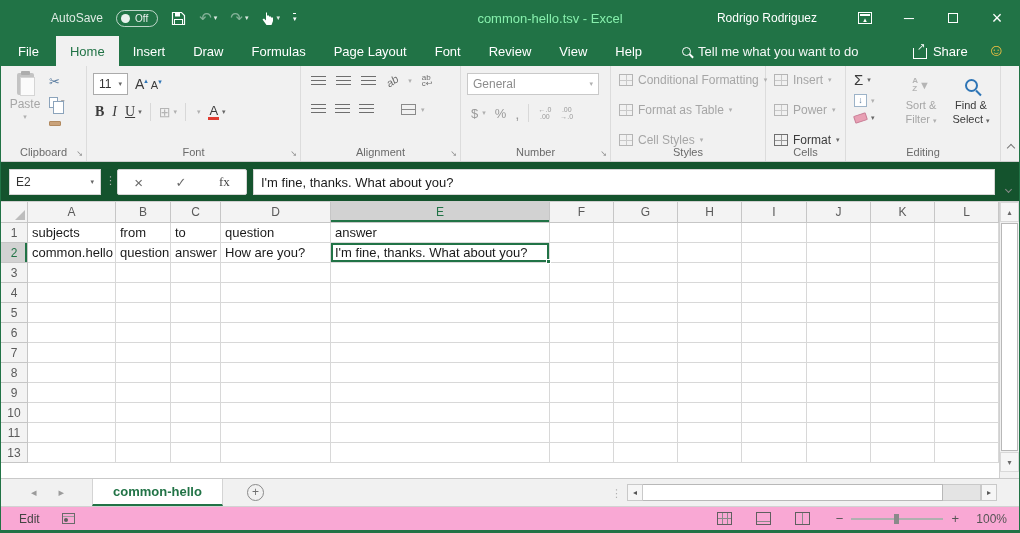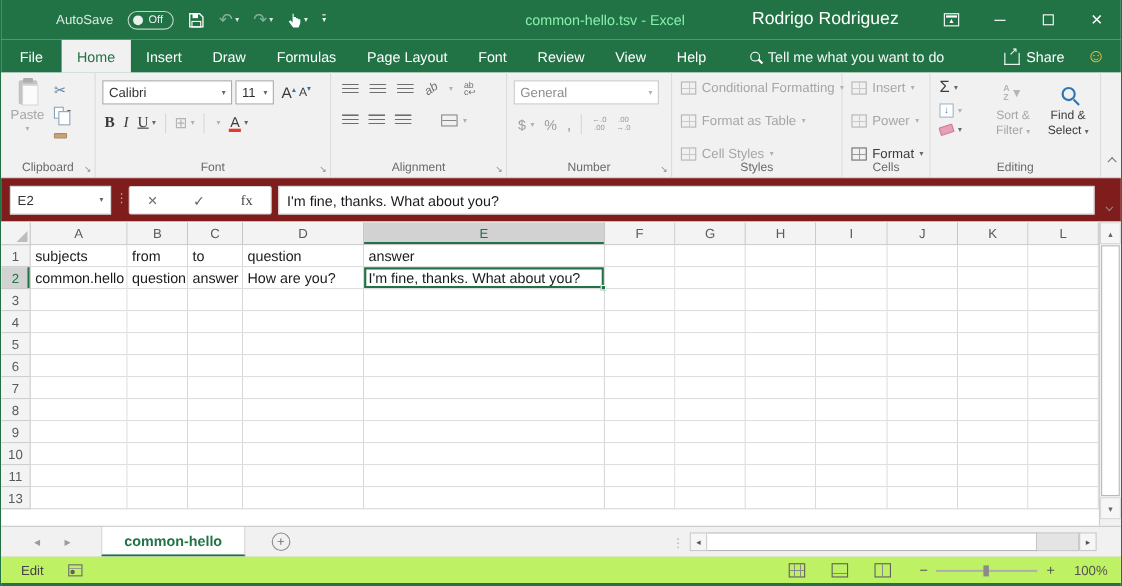--- a/index.html
+++ b/index.html
@@ -14,21 +14,21 @@
   .autosave-label { font-size:12px; color:rgba(255,255,255,.85); }
   .toggle-pill { display:flex; align-items:center; gap:5px; border:1px solid rgba(255,255,255,.7); border-radius:9px; height:17px; padding:0 9px 0 4px; }
   .toggle-dot { width:9px; height:9px; border-radius:50%; background:rgba(255,255,255,.9); }
   .toggle-text { font-size:10px; color:rgba(255,255,255,.9); }
   .qat-btn { display:flex; align-items:center; gap:2px; color:#fff; font-size:15px; cursor:default; }
   .qat-btn .mini-caret { font-size:7px; color:rgba(255,255,255,.85); }
   .faded { color:rgba(255,255,255,.45); }
   .qat-more { border-top:1px solid #fff; font-size:7px; line-height:8px; padding-top:1px; }
   .tb-title { position:absolute; left:50%; transform:translateX(-50%); font-size:13px; color:#86efac; white-space:nowrap;margin-left:40px; }
   .tb-right { margin-left:auto; display:flex; align-items:center; height:100%; }
-  .tb-user { font-size:16px; margin-right:26px; }
+  .tb-user { font-size:12px; margin-right:26px; }
   .win-btn { width:44px; height:100%; display:flex; align-items:center; justify-content:center; font-size:14px; color:#fff; }
   .ribbon-opts-ic { width:14px; height:12px; border:1px solid #fff; position:relative; font-size:7px; text-align:center; line-height:12px; }
   .ribbon-opts-ic::before { content:""; position:absolute; top:1px; left:1px; right:1px; height:2px; background:#fff; }
   .ribbon-opts-ic span { position:relative; top:1px; }
   .max-ic { width:10px; height:10px; border:1px solid #fff; }
   .close-glyph { font-size:18px; font-weight:300; }
 
   
   .tabsrow { height:30px; background:#217346; display:flex; align-items:stretch; color:#fff; font-size:13px; }
   .rtab { display:flex; align-items:center; padding:0 14px; cursor:default; white-space:nowrap; }
@@ -121,21 +121,21 @@
   .sort-az { font-size:8px; line-height:8px; color:#b5b5b5; font-weight:bold; white-space:pre; text-align:left; }
   .funnel { font-size:11px; color:#b5b5b5; }
   .mag-big { position:relative; width:13px; height:13px; border:2px solid #2e75b6; border-radius:50%; }
   .mag-big::after { content:""; position:absolute; width:7px; height:2px; background:#2e75b6; transform:rotate(45deg); right:-6px; bottom:-4px; }
   .lbl2 { font-size:11px; line-height:14px; white-space:nowrap; }
   .collapse-zone { position:absolute; right:4px; bottom:6px; }
   .chev { display:inline-block; width:6px; height:6px; border-right:1.5px solid #777; border-bottom:1.5px solid #777; transform:rotate(45deg); }
   .chev.up { transform:rotate(-135deg); }
 
   
-  .formularow { height:40px; background:#7f1d1d; border-bottom:1px solid #cfcfcf; position:relative; }
+  .formularow { height:40px; background:#14532d; border-bottom:1px solid #cfcfcf; position:relative; }
   .namebox { position:absolute; left:8px; top:7px; width:92px; height:26px; background:#fff; border:1px solid #d6d6d6; display:flex; align-items:center; justify-content:space-between; padding:0 6px; font-size:12px; color:#333; }
   .fdots { position:absolute; left:104px; top:12px; color:#b0b0b0; font-size:11px; letter-spacing:0; }
   .fxcluster { position:absolute; left:116px; top:7px; width:130px; height:26px; background:#fff; border:1px solid #d6d6d6; border-radius:2px; display:flex; align-items:center; justify-content:space-around; }
   .fx-cancel { font-size:15px; color:#696969; }
   .fx-enter { font-size:13px; color:#696969; }
   .fx-fn { font-size:13px; color:#444; font-family:"Liberation Serif",serif; }
   .formulafield { position:absolute; left:252px; top:7px; right:24px; height:26px; background:#fff; border:1px solid #d6d6d6; display:flex; align-items:center; padding:0 7px; font-size:13px; color:#1a1a1a; }
   .fbar-expand { position:absolute; right:8px; top:16px; }
   .chev.sm { width:5px; height:5px; border-color:#8a8a8a; }
 
@@ -164,21 +164,21 @@
   .tabnav { display:flex; align-items:center; gap:22px; margin-left:30px; color:#9b9b9b; font-size:11px; }
   .sheettab { margin-left:28px; background:#fff; border-right:1px solid #d4d4d4; border-left:1px solid #d4d4d4; border-bottom:2px solid #217346; display:flex; align-items:center; padding:0 20px; font-size:13px; font-weight:bold; color:#217346; }
   .addsheet { width:17px; height:17px; border:1px solid #8a8a8a; border-radius:50%; color:#6f6f6f; font-size:12px; line-height:15px; text-align:center; align-self:center; margin-left:24px; }
   .sb-dots { position:absolute; left:610px; top:8px; color:#b0b0b0; font-size:11px; }
   .hscroll { position:absolute; left:626px; top:5px; width:370px; height:17px; display:flex; }
   .hs-btn { width:16px; background:#f6f6f6; border:1px solid #c9c9c9; font-size:8px; color:#555; display:flex; align-items:center; justify-content:center; flex:none; }
   .hs-thumb { width:300px; background:#fff; border:1px solid #b8b8b8; border-left:none; flex:none; }
   .hs-rest { flex:1; background:#e4e4e4; border:1px solid #c9c9c9; border-left:none; }
 
   
-  .statusbar { height:27px; background:#bef264; border-top:1px solid #d2d2d2; border-bottom:3px solid #217346; position:relative; display:flex; align-items:center; }
+  .statusbar { height:27px; background:#f9a8d4; border-top:1px solid #d2d2d2; border-bottom:3px solid #217346; position:relative; display:flex; align-items:center; }
   .sb-mode { font-size:12px; color:#444; margin-left:18px; }
   .macro-ic { width:13px; height:11px; border:1px solid #6a6a6a; position:relative; margin-left:22px;
               background:linear-gradient(to bottom,transparent 0 2px,#9a9a9a 2px 3px,transparent 3px); }
   .macro-ic::after { content:""; position:absolute; left:1px; bottom:1px; width:4px; height:4px; background:#5f5f5f; border-radius:50%; }
   .sb-right { position:absolute; right:12px; top:0; bottom:0; display:flex; align-items:center; }
   .view-ic { width:15px; height:13px; border:1px solid #5f5f5f; margin-left:24px; }
   .view-ic.normal { background:linear-gradient(to right,transparent 0 4px,#8a8a8a 4px 5px,transparent 5px 9px,#8a8a8a 9px 10px,transparent 10px),
                     linear-gradient(to bottom,transparent 0 5px,#8a8a8a 5px 6px,transparent 6px); }
   .view-ic.layout { background:linear-gradient(to bottom,transparent 0 8px,#8a8a8a 8px 9px,transparent 9px); padding:2px; }
   .view-ic.break { background:linear-gradient(to right,transparent 0 6px,#8a8a8a 6px 7px,transparent 7px); }
@@ -284,24 +284,20 @@
         <span class="clip-item">
             <span class="paintic"></span>
           </span>
       </div>
       <div class="rg-label">Clipboard</div>
       <span class="launcher">↘</span>
     </div>
 
     <div class="rgroup" style="width:214px">
       <div class="font-row1">
-        <span class="combo" style="width:118px">
-            <span>Calibri</span>
-            <span class="dd">▾</span>
-          </span>
         <span class="combo" style="width:35px">
             <span>11</span>
             <span class="dd">▾</span>
           </span>
         <span class="grow-a"><span>A</span><sup>▴</sup></span>
         <span class="shrink-a"><span>A</span><sup>▾</sup></span>
       </div>
       <div class="font-row2">
         <span class="fmt-b">B</span>
         <span class="fmt-i">I</span>

